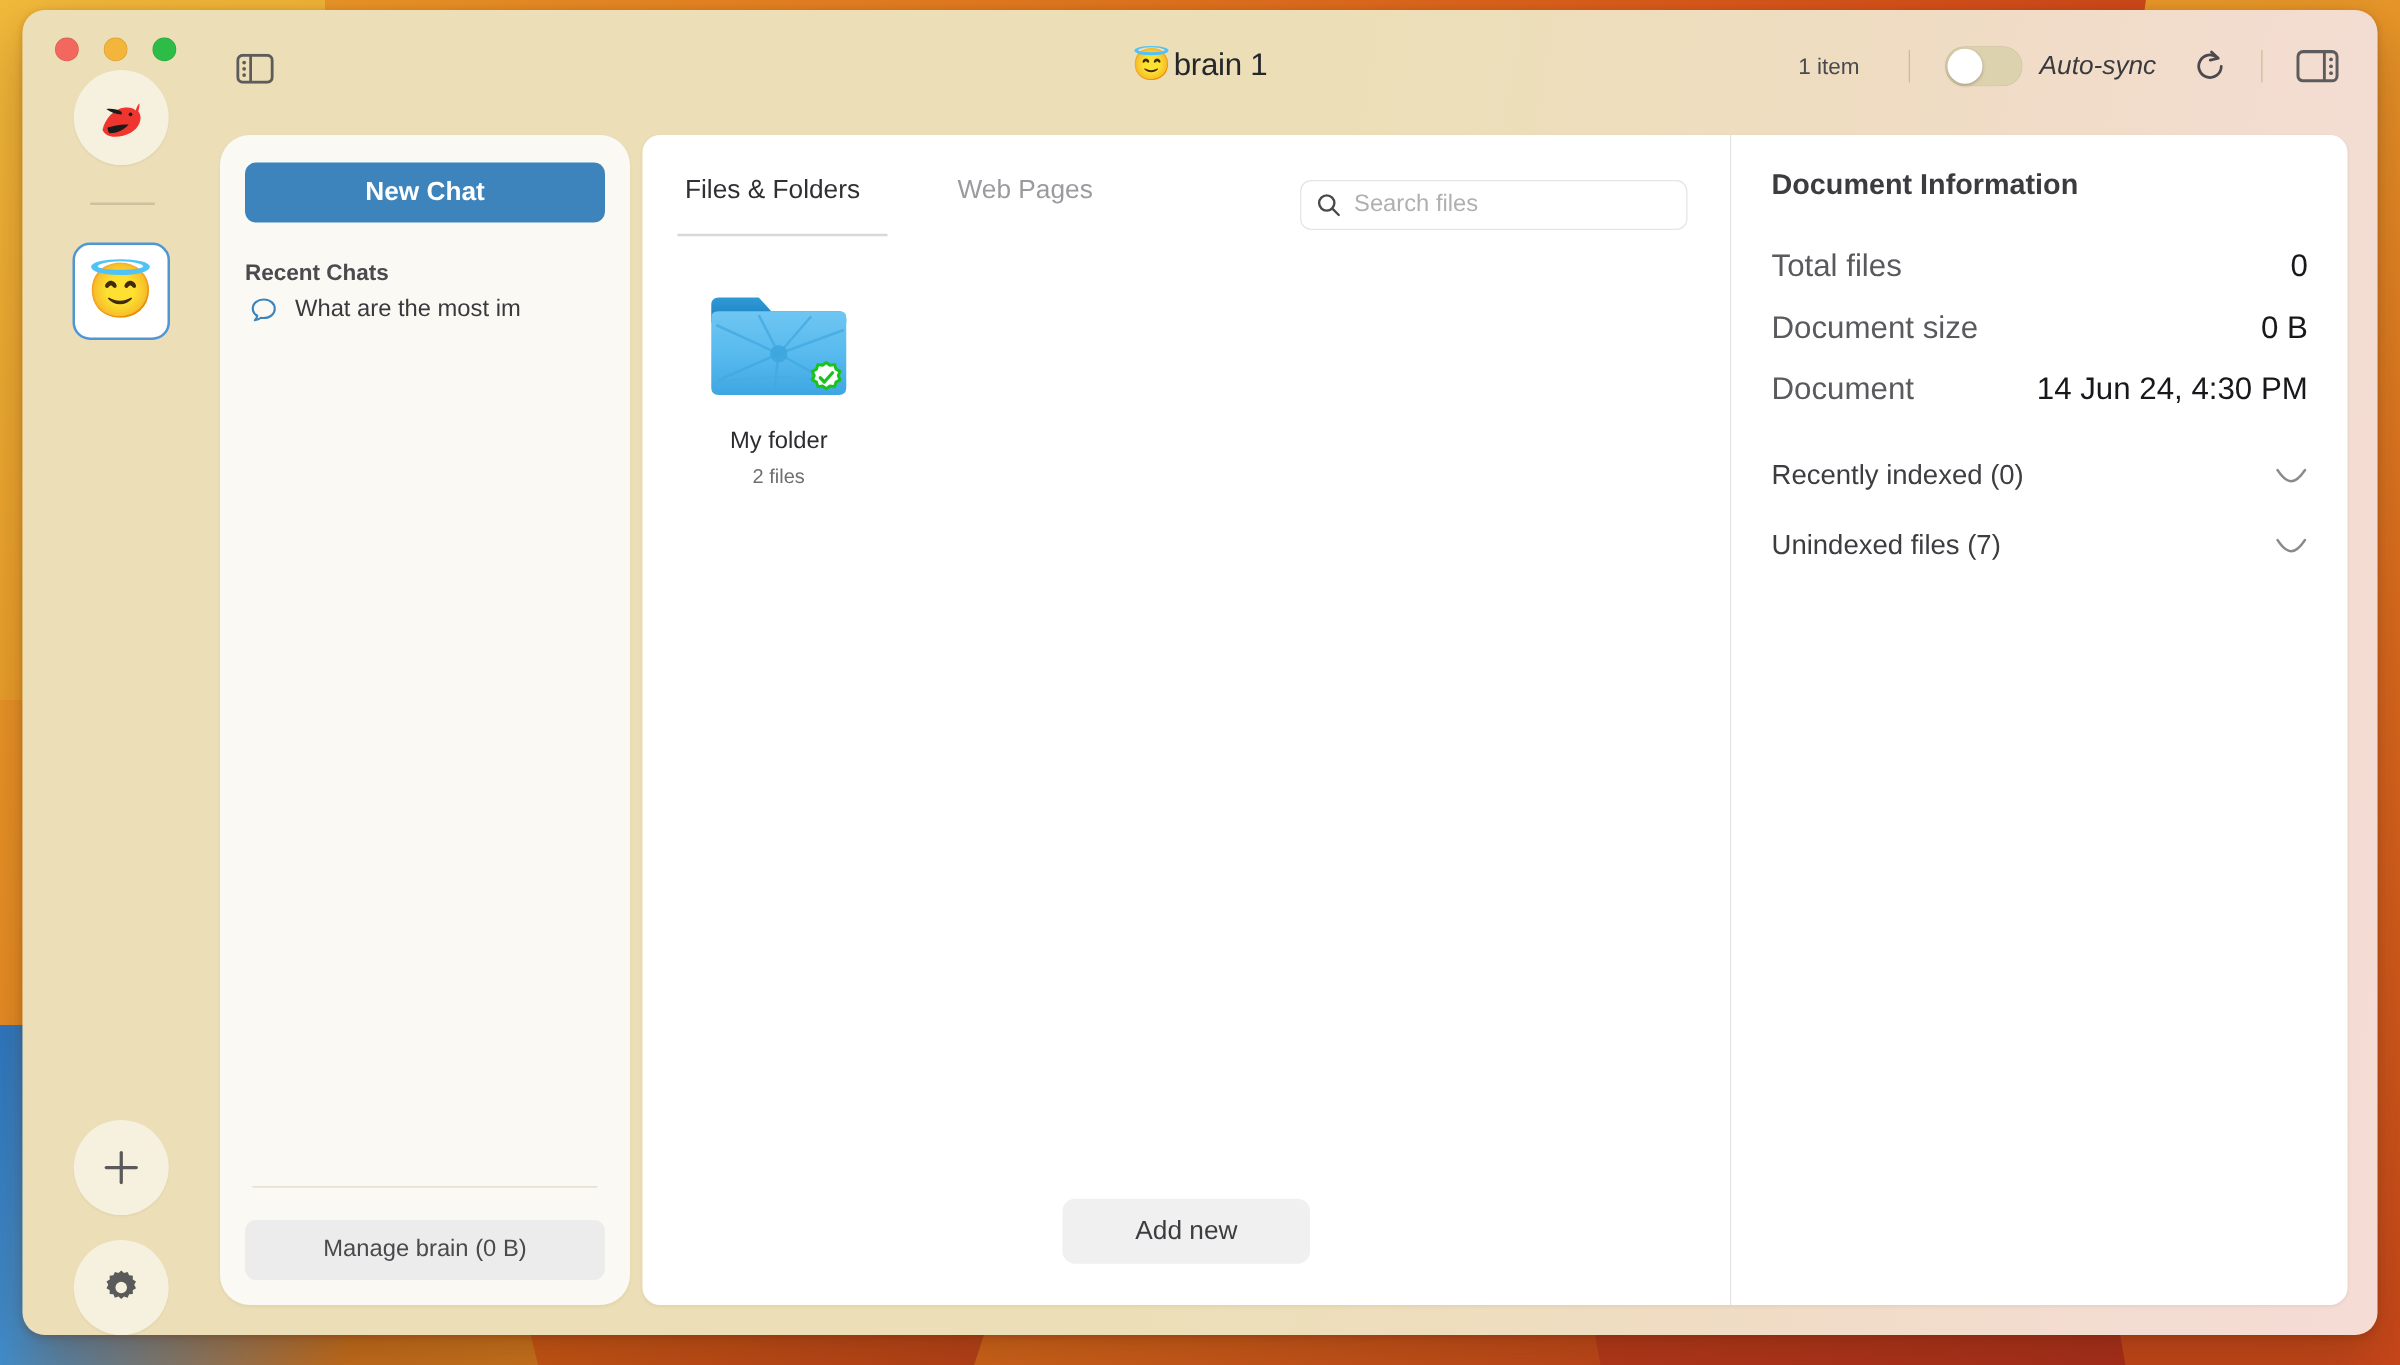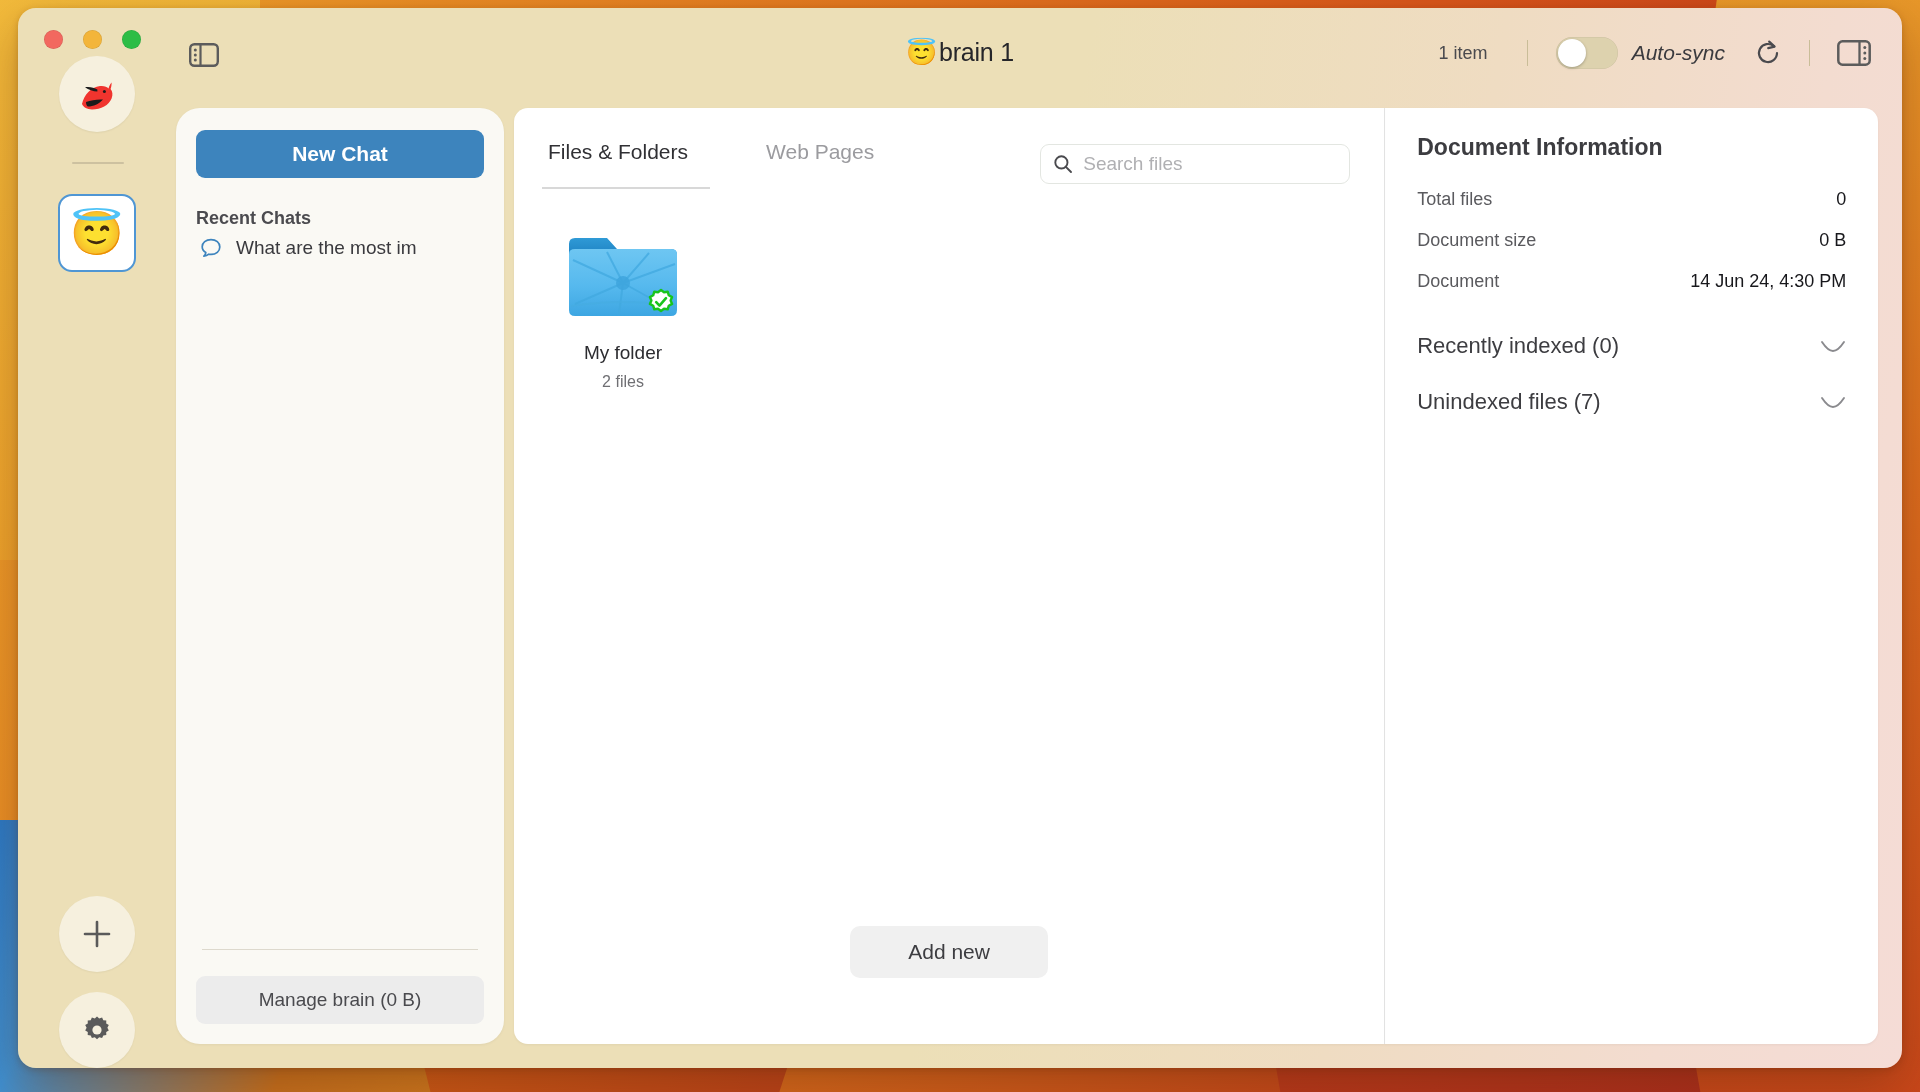--- a/index.html
+++ b/index.html
@@ -372,21 +372,21 @@
   .file-meta {
     margin-top: 9px;
     font-size: 16px;
     color: #6f6f73;
     text-align: center;
   }
 
   #main-footer {
     height: 118px;
     display: flex;
-    align-items: flex-start;
+    align-items: center;
     justify-content: center;
   }
   #add-new-btn {
     width: 198px;
     height: 52px;
     border-radius: 10px;
     background: #f0f0f0;
     color: #3d3d41;
     font-size: 21px;
     display: flex; align-items: center; justify-content: center;
@@ -403,28 +403,28 @@
     background: #ffffff;
     border-radius: 0 14px 14px 0;
     border-left: 1px solid #e6e6e6;
     padding: 26px 32px 0 32px;
     box-shadow: 0 1px 3px rgba(0,0,0,.05);
   }
   #inspector-title {
     font-size: 23px;
     font-weight: 700;
     color: #3c3c40;
-    margin-bottom: 18px;
+    margin-bottom: 28px;
   }
   .info-row {
     display: flex;
     justify-content: space-between;
     align-items: flex-start;
     padding: 10px 0;
-    font-size: 18px;
+    font-size: 25px;
     gap: 22px;
   }
   .info-key { color: #5a5a5e; }
   .info-val { color: #18181c; }
 
   .expander-row {
     display: flex;
     justify-content: space-between;
     align-items: center;
     padding: 15px 0;

